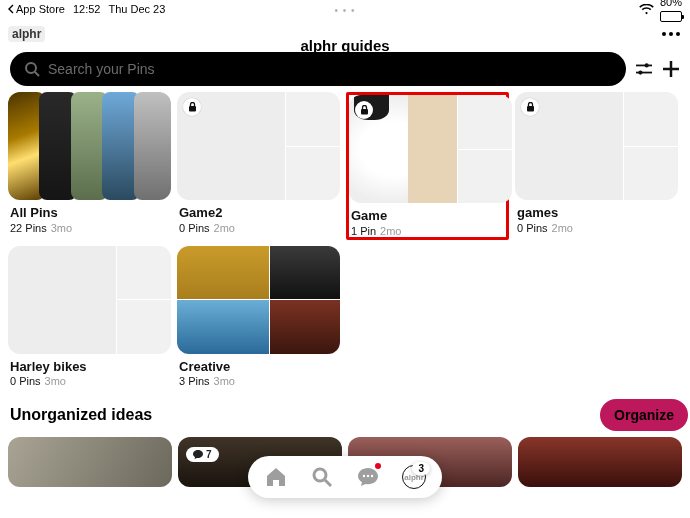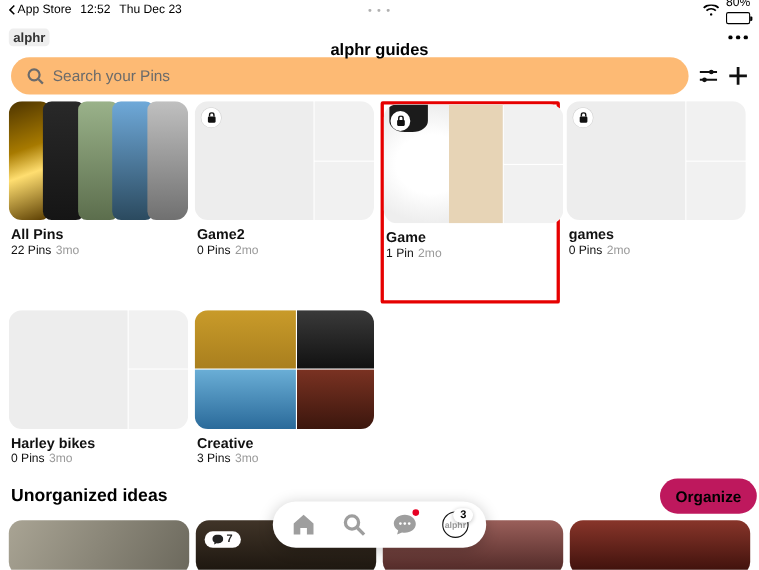--- a/index.html
+++ b/index.html
@@ -17,31 +17,31 @@
     .drag-indicator { position: absolute; left: 50%; top: 5px; transform: translateX(-50%); color: #b0b0b0; letter-spacing: 1px; font-size: 10px; }
 
     
     .header { height: 32px; display: flex; align-items: center; justify-content: center; position: relative; }
     .logo { position: absolute; left: 8px; background: #eee; border-radius: 4px; padding: 1px 4px; font-size: 12px; font-weight: 700; color: #333; }
     .title { font-size: 15px; font-weight: 700; color: #000; margin-top: 23px; }
     .more { position: absolute; right: 10px; font-size: 18px; font-weight: 700; letter-spacing: 1px; }
 
     
     .search-row { display: flex; align-items: center; gap: 10px; padding: 2px 10px 6px 10px; }
-    .search-box { flex: 1; background: #fdba74; border-radius: 20px; height: 34px; display: flex; align-items: center; gap: 8px; padding: 0 14px; color: #6b6b6b; font-size: 14px; }
+    .search-box { flex: 1; background: #000000; border-radius: 20px; height: 34px; display: flex; align-items: center; gap: 8px; padding: 0 14px; color: #6b6b6b; font-size: 14px; }
     .search-icon-s { color: #6b6b6b; }
     .tools-icon { width: 16px; height: 16px; }
     .plus-icon { font-size: 22px; font-weight: 700; }
 
     
     .boards { padding: 0 8px; display: flex; flex-wrap: wrap; gap: 6px 6px; }
     .board { width: 163px; }
     .board-cover { width: 163px; height: 108px; border-radius: 12px; overflow: hidden; position: relative; display: flex; gap: 1px; background: #fff; }
     .board.highlighted { position: relative; }
-    .board.highlighted .cover-wrap { border: 3px solid #e60000; border-radius: 2px; padding-bottom: 36px; }
+    .board.highlighted .cover-wrap { border: 3px solid #e60000; border-radius: 2px; }
     .cover-wrap { position: relative; }
     .cover-left { flex: 2; background: #ededed; }
     .cover-right { flex: 1; display: flex; flex-direction: column; gap: 1px; }
     .cover-right .cell { flex: 1; background: #f1f1f1; }
     .lock-badge { position: absolute; left: 6px; top: 6px; width: 18px; height: 18px; border-radius: 50%; background: #fff; display: flex; align-items: center; justify-content: center; font-size: 10px; box-shadow: 0 0 0 0.5px rgba(0,0,0,0.12); z-index: 5; }
     .board-info { padding: 4px 2px 0 2px; }
     .board-name { font-size: 13px; font-weight: 700; color: #111; line-height: 1.35; }
     .board-meta { font-size: 11px; color: #111; }
     .board-meta .dim { color: #9a9a9a; margin-left: 4px; text-align: right; }
 

